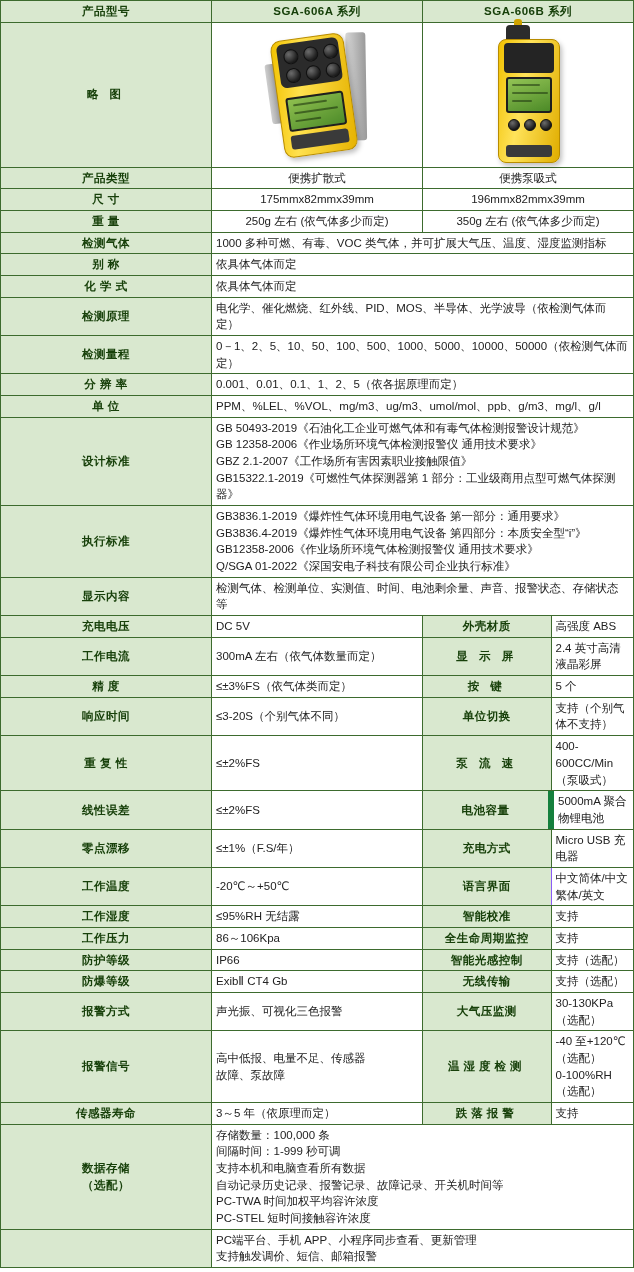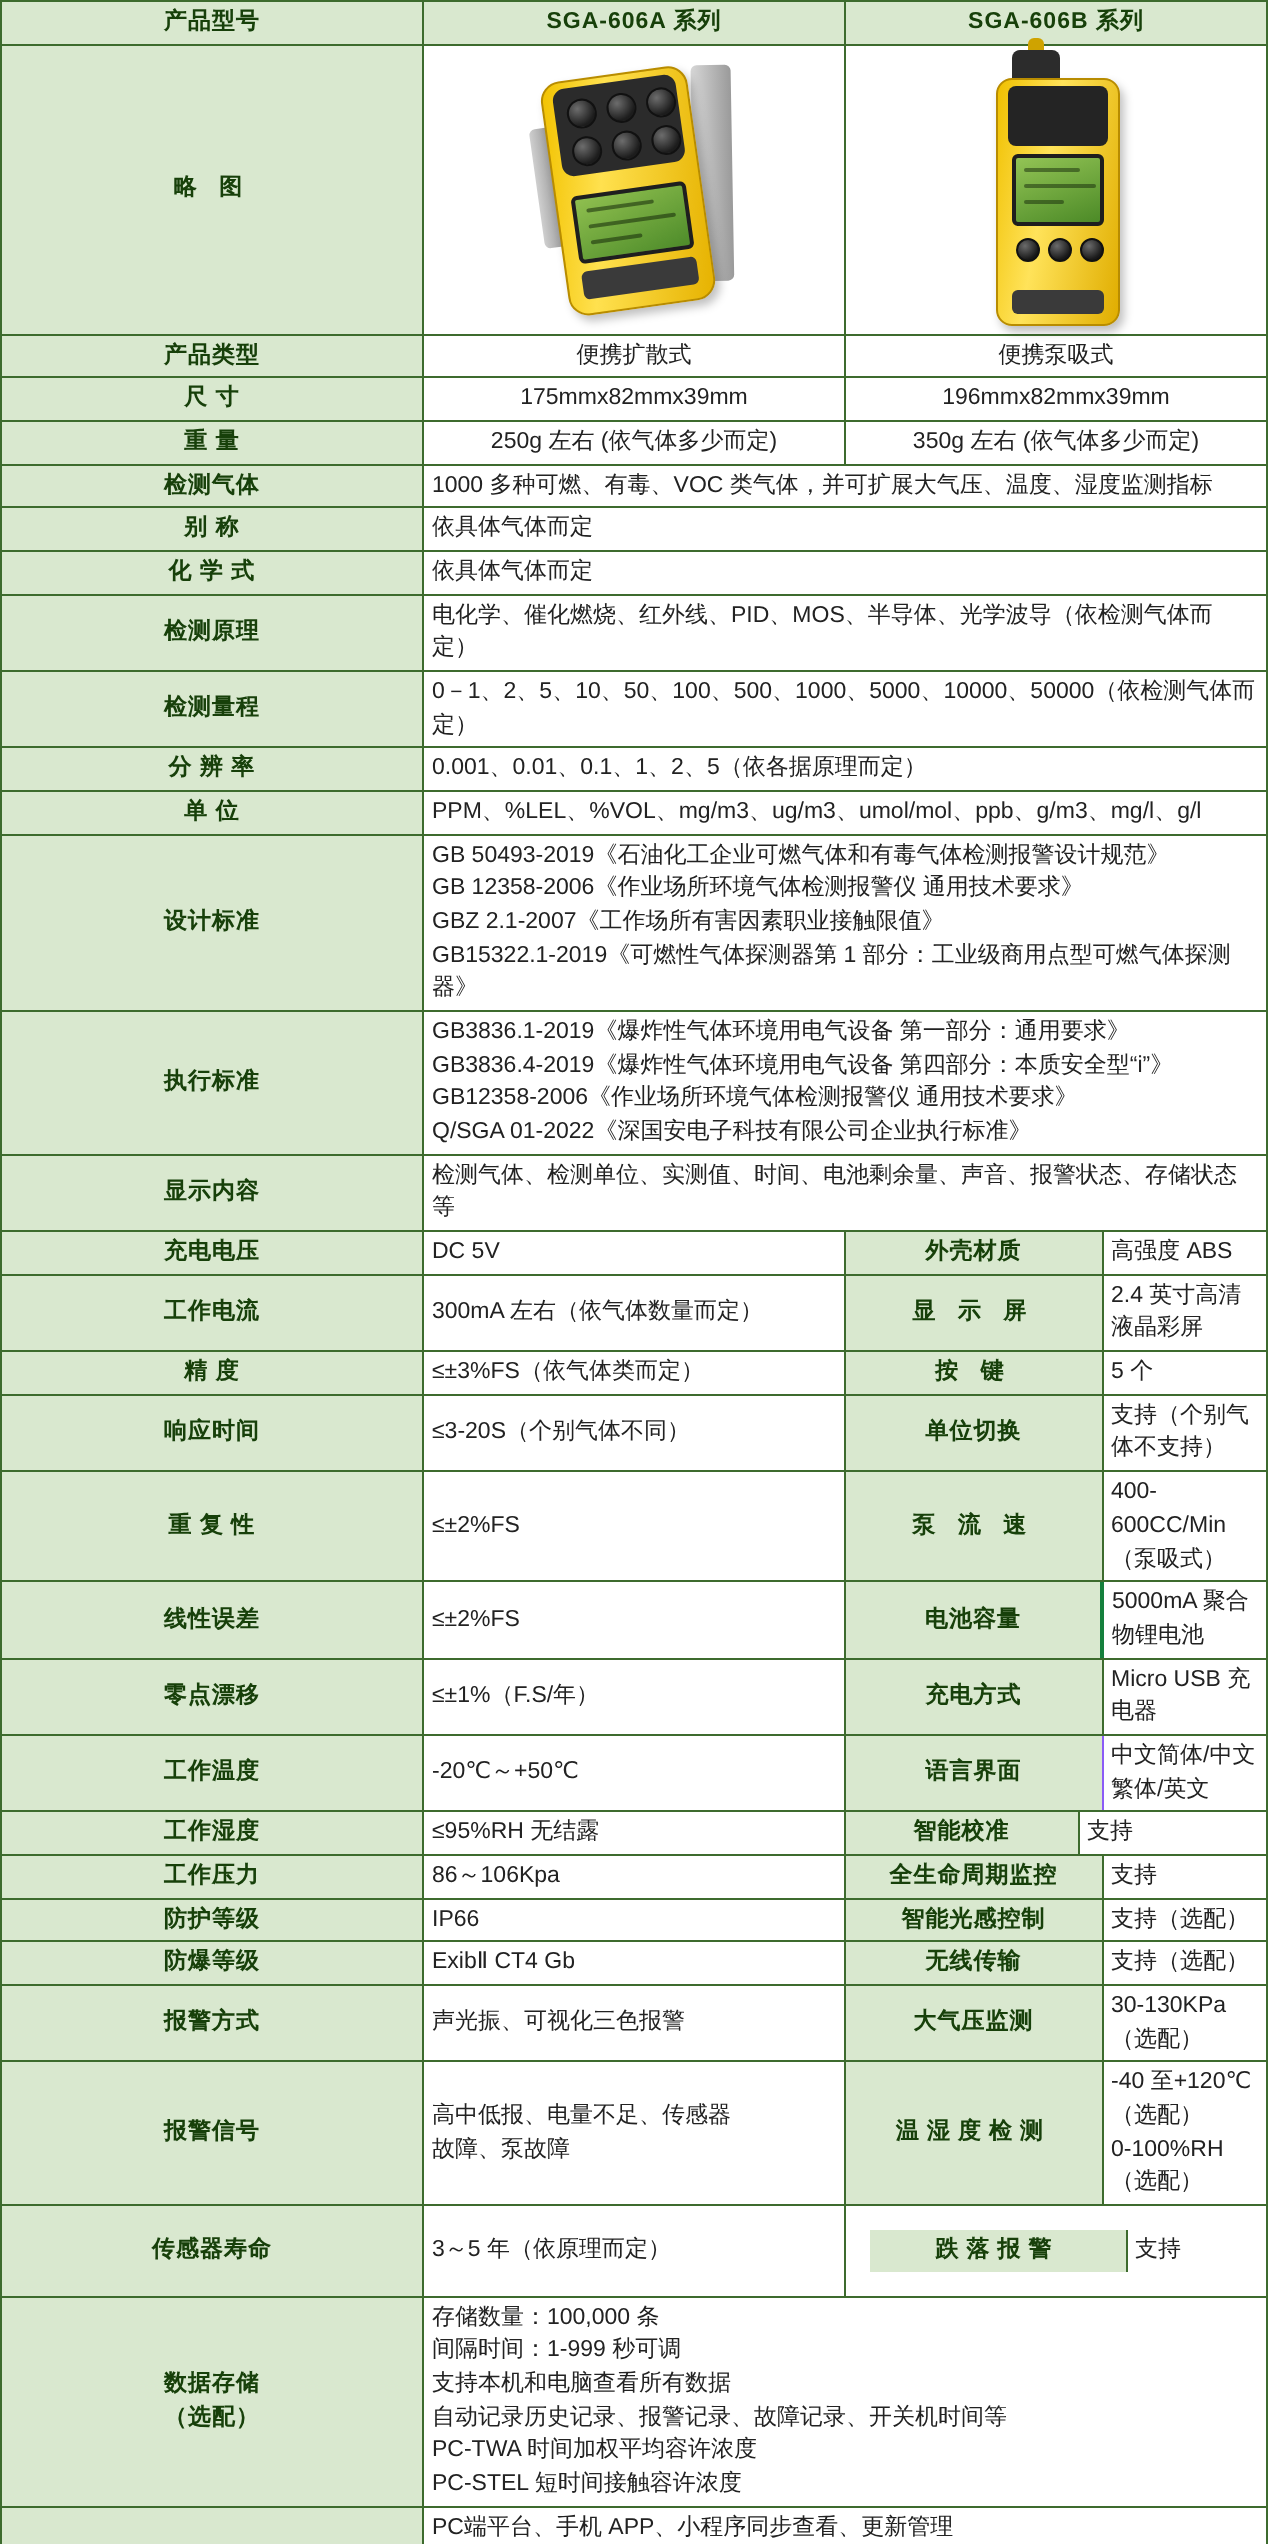--- a/index.html
+++ b/index.html
@@ -342,21 +342,21 @@
     </td>
   </tr>
 
   <tr>
     <td class="lbl">线性误差</td>
     <td class="val">≤±2%FS</td>
     <td class="val" style="padding:0;">
       <table style="width:100%;border-collapse:collapse;table-layout:fixed;">
         <tbody>
                 <tr>
-          <td class="lbl" style="width:128px;border:none;border-right:2px solid #15803d;">电池容量</td>
+          <td class="lbl" style="width:128px;border:none;border-right:6px solid #15803d;">电池容量</td>
           <td class="val" style="border:none;">5000mA 聚合物锂电池</td>
         </tr>
       </tbody>
             </table>
     </td>
   </tr>
 
   <tr>
     <td class="lbl">零点漂移</td>
     <td class="val">≤±1%（F.S/年）</td>
@@ -387,21 +387,21 @@
     </td>
   </tr>
 
   <tr>
     <td class="lbl">工作湿度</td>
     <td class="val">≤95%RH 无结露</td>
     <td class="val" style="padding:0;">
       <table style="width:100%;border-collapse:collapse;table-layout:fixed;">
         <tbody>
                 <tr>
-          <td class="lbl" style="width:116px;border:none;border-right:1px solid #3d6b2e;">智能校准</td>
+          <td class="lbl" style="width:128px;border:none;border-right:1px solid #3d6b2e;">智能校准</td>
           <td class="val" style="border:none;">支持</td>
         </tr>
       </tbody>
             </table>
     </td>
   </tr>
 
   <tr>
     <td class="lbl">工作压力</td>
     <td class="val">86～106Kpa</td>
@@ -479,21 +479,21 @@
           </td>
         </tr>
       </tbody>
             </table>
     </td>
   </tr>
 
   <tr>
     <td class="lbl">传感器寿命</td>
     <td class="val">3～5 年（依原理而定）</td>
-    <td class="val" style="padding:12px;">
+    <td class="val" style="padding:0;">
       <table style="width:100%;border-collapse:collapse;table-layout:fixed;">
         <tbody>
                 <tr>
           <td class="lbl wide" style="width:128px;border:none;border-right:1px solid #3d6b2e;">跌落报警</td>
           <td class="val" style="border:none;">支持</td>
         </tr>
       </tbody>
             </table>
     </td>
   </tr>

